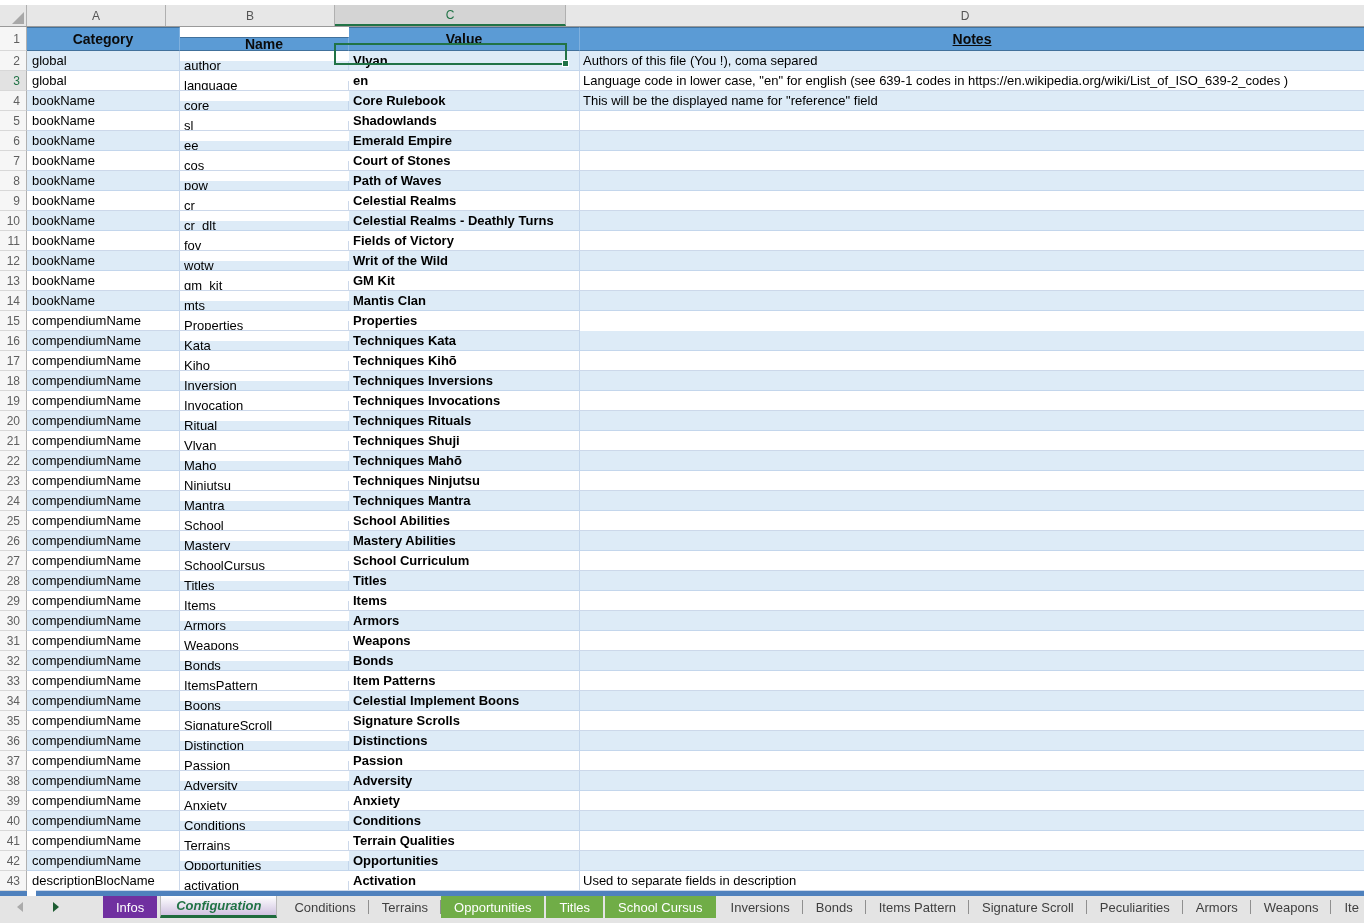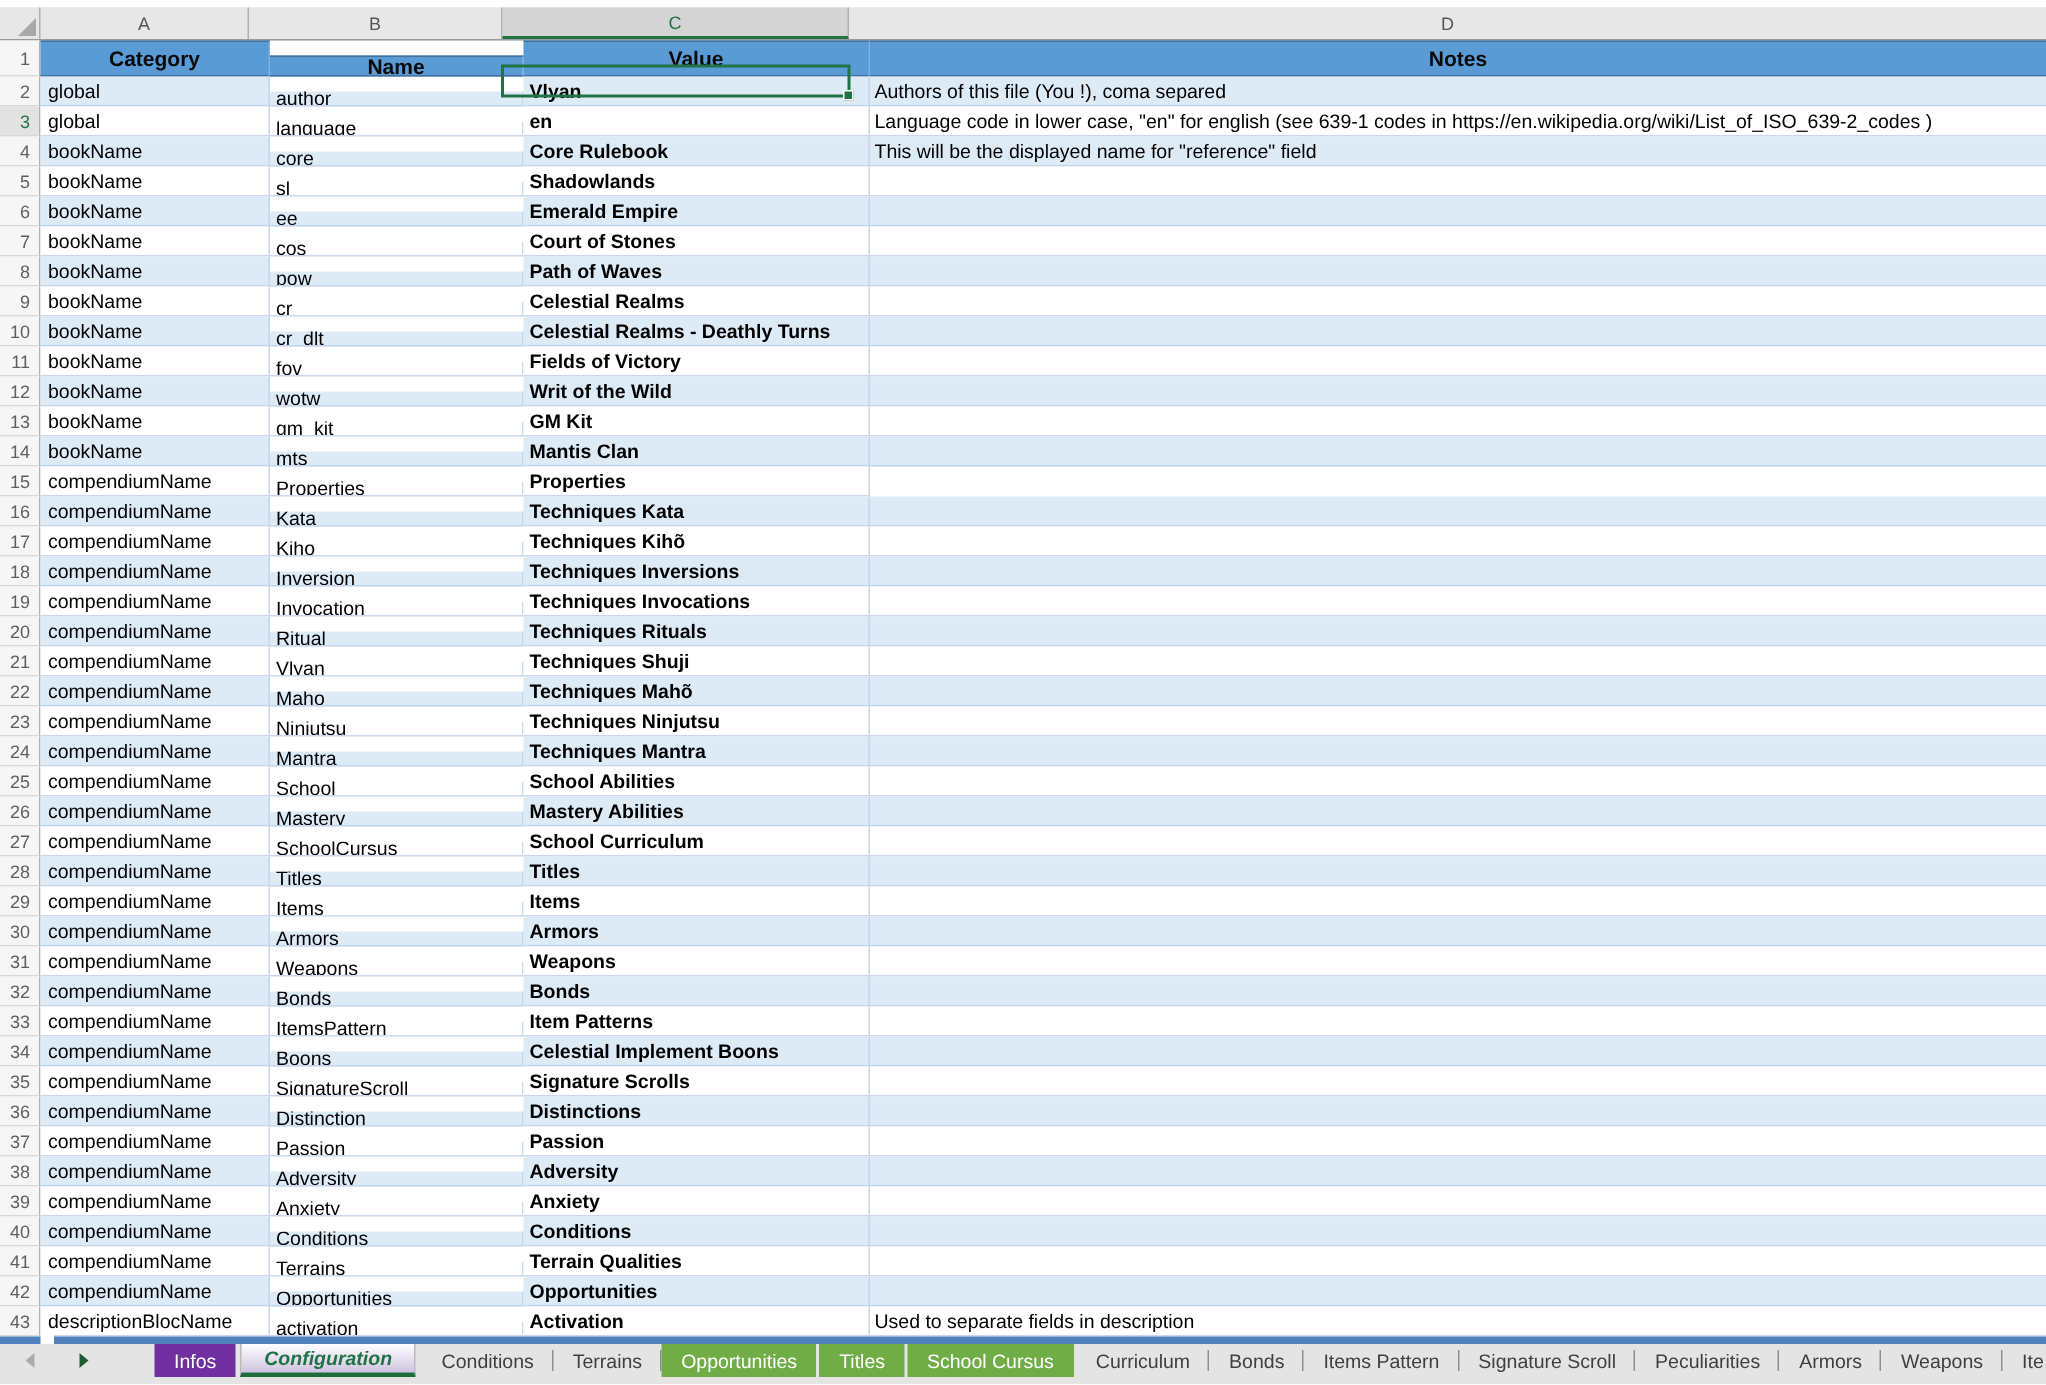--- a/index.html
+++ b/index.html
@@ -28,21 +28,21 @@
   .col-b{width:169px;padding-left:4px;margin-top:10px;}
   .col-c{width:231px;padding-left:4px;font-weight:bold;}
   .col-d{flex:1;padding-left:3px;border-right:none;}
   .band .dcell{background:#ddebf7;border-right-color:#c3d6ec;border-bottom-color:#c3d6ec;}
   .rn{width:27px;justify-content:flex-end;padding-right:6px;font-size:12px;color:#5f5f5f;
       background:#f6f6f6;border-right:1px solid #b0b0b0;border-bottom:1px solid #d8d8d8;}
   .rn.active{background:#e2e2e2;color:#217346;}
   .rn1{background:#f6f6f6;}
   .hcell{background:#5b9bd5;justify-content:center;font-weight:bold;font-size:14px;color:#0b0b0b;
          padding-left:0;border-right:1px solid #7fb0de;border-bottom:1px solid #41719c;border-top:1px solid #41719c;}
-  .hcell.col-d{border-right:none;}
+  .hcell.col-d{border-right:none;text-decoration:underline;}
 
   
   .sel{position:absolute;left:334px;top:43px;width:233px;height:22px;
        border:2px solid #217346;box-sizing:border-box;pointer-events:none;z-index:4;}
   .sel .handle{position:absolute;right:-4px;bottom:-4px;width:7px;height:7px;
                background:#217346;border:1px solid #fff;box-sizing:border-box;}
 
   
   .bluebar{position:absolute;left:0;top:891px;width:1364px;height:5px;background:#4f81bd;}
   .bluebar .notch{position:absolute;left:27px;top:-2px;width:9px;height:7px;background:#fff;}
@@ -396,21 +396,21 @@
     </div>
     <div class="tabs">
 
     <div class="tab purple">Infos</div>
         <div class="tab active">Configuration</div>
         <div class="tab gray">Conditions</div>
         <div class="tab gray">Terrains</div>
         <div class="tab green">Opportunities</div>
         <div class="tab green">Titles</div>
         <div class="tab green">School Cursus</div>
-        <div class="tab gray">Curriculum</div>
+        <div class="tab gray">Inversions</div>
         <div class="tab gray">Bonds</div>
         <div class="tab gray">Items Pattern</div>
         <div class="tab gray">Signature Scroll</div>
         <div class="tab gray">Peculiarities</div>
         <div class="tab gray">Armors</div>
         <div class="tab gray">Weapons</div>
         <div class="tab gray">Ite</div>
       </div>
   </div>
 

